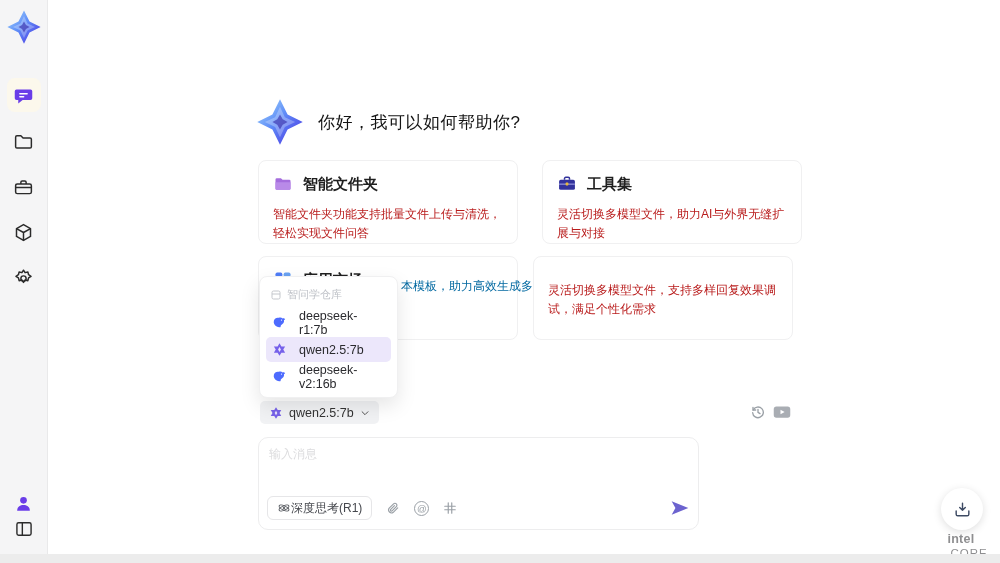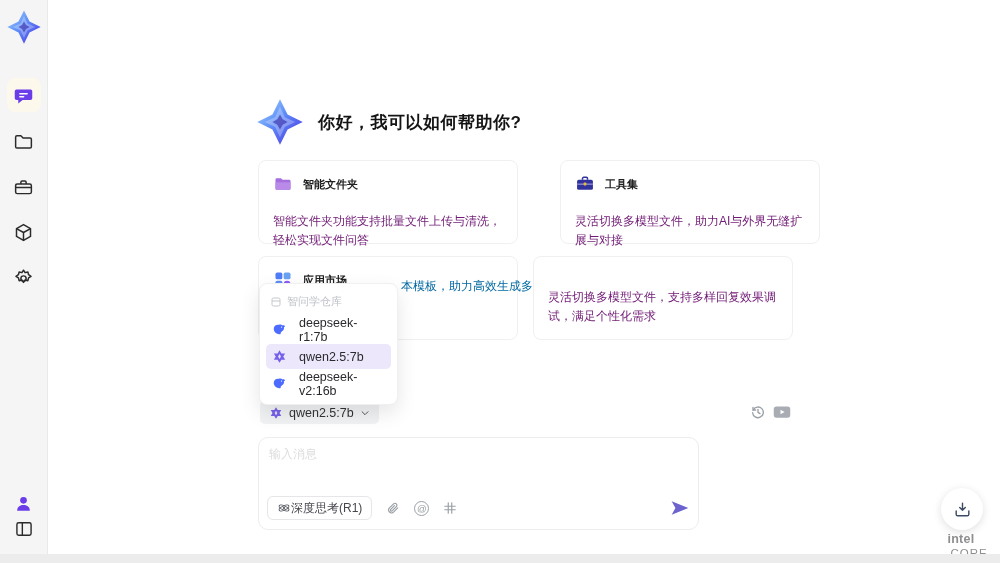--- a/index.html
+++ b/index.html
@@ -9,30 +9,30 @@
 
   
   .sidebar { position:absolute; left:0; top:0; bottom:0; width:48px; background:#f5f5f6; border-right:1px solid #e9e9ea; z-index:5; }
   .side-item { position:absolute; left:50%; transform:translateX(-50%); width:34px; height:34px; display:flex; align-items:center; justify-content:center; border-radius:8px; cursor:pointer; }
   .side-item.active { background:#fcf8ec; }
   .side-logo { position:absolute; left:50%; transform:translateX(-50%); top:8px; width:38px; height:38px; }
 
   
   .greet { position:absolute; left:254px; top:96px; display:flex; align-items:center; }
   .greet svg { width:52px; height:52px; }
-  .greet-title { font-size:17px; font-weight:bold; color:#141414; margin-left:12px; letter-spacing:.5px; }
+  .greet-title { font-size:17px; font-weight:normal; color:#141414; margin-left:12px; letter-spacing:.5px; }
 
   .card { position:absolute; width:260px; height:84px; border:1px solid #f0f0f1; border-radius:8px; background:#fff; padding:13px 14px; cursor:pointer; }
   .card-head { display:flex; align-items:center; }
-  .card-title { font-size:11px; font-weight:bold; color:#1f1f1f; margin-left:10px; }
-  .card-desc { font-size:12px; color:#701a75; line-height:1.55; margin-top:18px; }
+  .card-title { font-size:15px; font-weight:bold; color:#1f1f1f; margin-left:10px; }
+  .card-desc { font-size:12px; color:#b91c1c; line-height:1.55; margin-top:11px; }
   .card-desc-frag { position:absolute; left:142px; top:21px; font-size:12px; color:#0369a1; white-space:nowrap; }
 
   
-  .dropdown { position:absolute; left:259px; top:283px; width:139px; background:#fff; border:1px solid #f0f0f1; border-radius:8px; box-shadow:0 8px 20px rgba(0,0,0,.10); z-index:10; padding:6px 6px 8px 6px; }
+  .dropdown { position:absolute; left:259px; top:276px; width:139px; background:#fff; border:1px solid #f0f0f1; border-radius:8px; box-shadow:0 8px 20px rgba(0,0,0,.10); z-index:10; padding:6px 6px 8px 6px; }
   .dd-header { display:flex; align-items:center; gap:5px; padding:4px 4px 6px 4px; font-size:11px; color:#bfc2c8; }
   .dd-item { display:flex; align-items:center; gap:12px; height:25px; padding:0 6px; margin-top:2px; border-radius:5px; font-size:12.5px; color:#2a2a2e; cursor:pointer; }
   .dd-item.selected { background:#ece7fb; }
 
   
   .model-btn { position:absolute; left:260px; top:401px; height:23px; display:flex; align-items:center; gap:6px; background:#f1f2f4; border-radius:5px; padding:0 9px; font-size:12.5px; color:#333; cursor:pointer; }
   .mini-icons { position:absolute; top:404px; left:750px; display:flex; gap:7px; align-items:center; }
 
   
   .composer { position:absolute; left:258px; top:437px; width:441px; height:93px; border:1px solid #ededee; border-radius:10px; background:#fff; }
@@ -162,21 +162,21 @@
         <svg width="20" height="20" viewBox="0 0 24 24">
           <path d="M3 6.5 a1.5 1.5 0 0 1 1.5 -1.5 h5 l2 2 h8 a1.5 1.5 0 0 1 1.5 1.5 v9 a1.5 1.5 0 0 1 -1.5 1.5 h-15 A1.5 1.5 0 0 1 3 17.5 Z" fill="#a56ddd"></path>
           <path d="M3 10 h18 v7.5 a1.5 1.5 0 0 1 -1.5 1.5 h-15 A1.5 1.5 0 0 1 3 17.5 Z" fill="#b98ae8"></path>
         </svg>
       </span>
       <span class="card-title">智能文件夹</span>
     </div>
     <div class="card-desc">智能文件夹功能支持批量文件上传与清洗，轻松实现文件问答</div>
   </div>
 
-  <div class="card" style="left:560px; top:160px">
+  <div class="card" style="left:542px; top:160px">
     <div class="card-head">
       <span>
         <svg width="20" height="20" viewBox="0 0 24 24">
           <rect x="2.5" y="7" width="19" height="12" rx="2" fill="#32329c"></rect>
           <path d="M9 7 V5.5 A1.5 1.5 0 0 1 10.5 4 h3 A1.5 1.5 0 0 1 15 5.5 V7" fill="none" stroke="#32329c" stroke-width="1.8"></path>
           <rect x="2.5" y="11.4" width="19" height="1.6" fill="#8c8cd8"></rect>
           <rect x="10.4" y="10.3" width="3.2" height="3.4" rx="0.8" fill="#e8b93c"></rect>
         </svg>
       </span>
       <span class="card-title">工具集</span>

